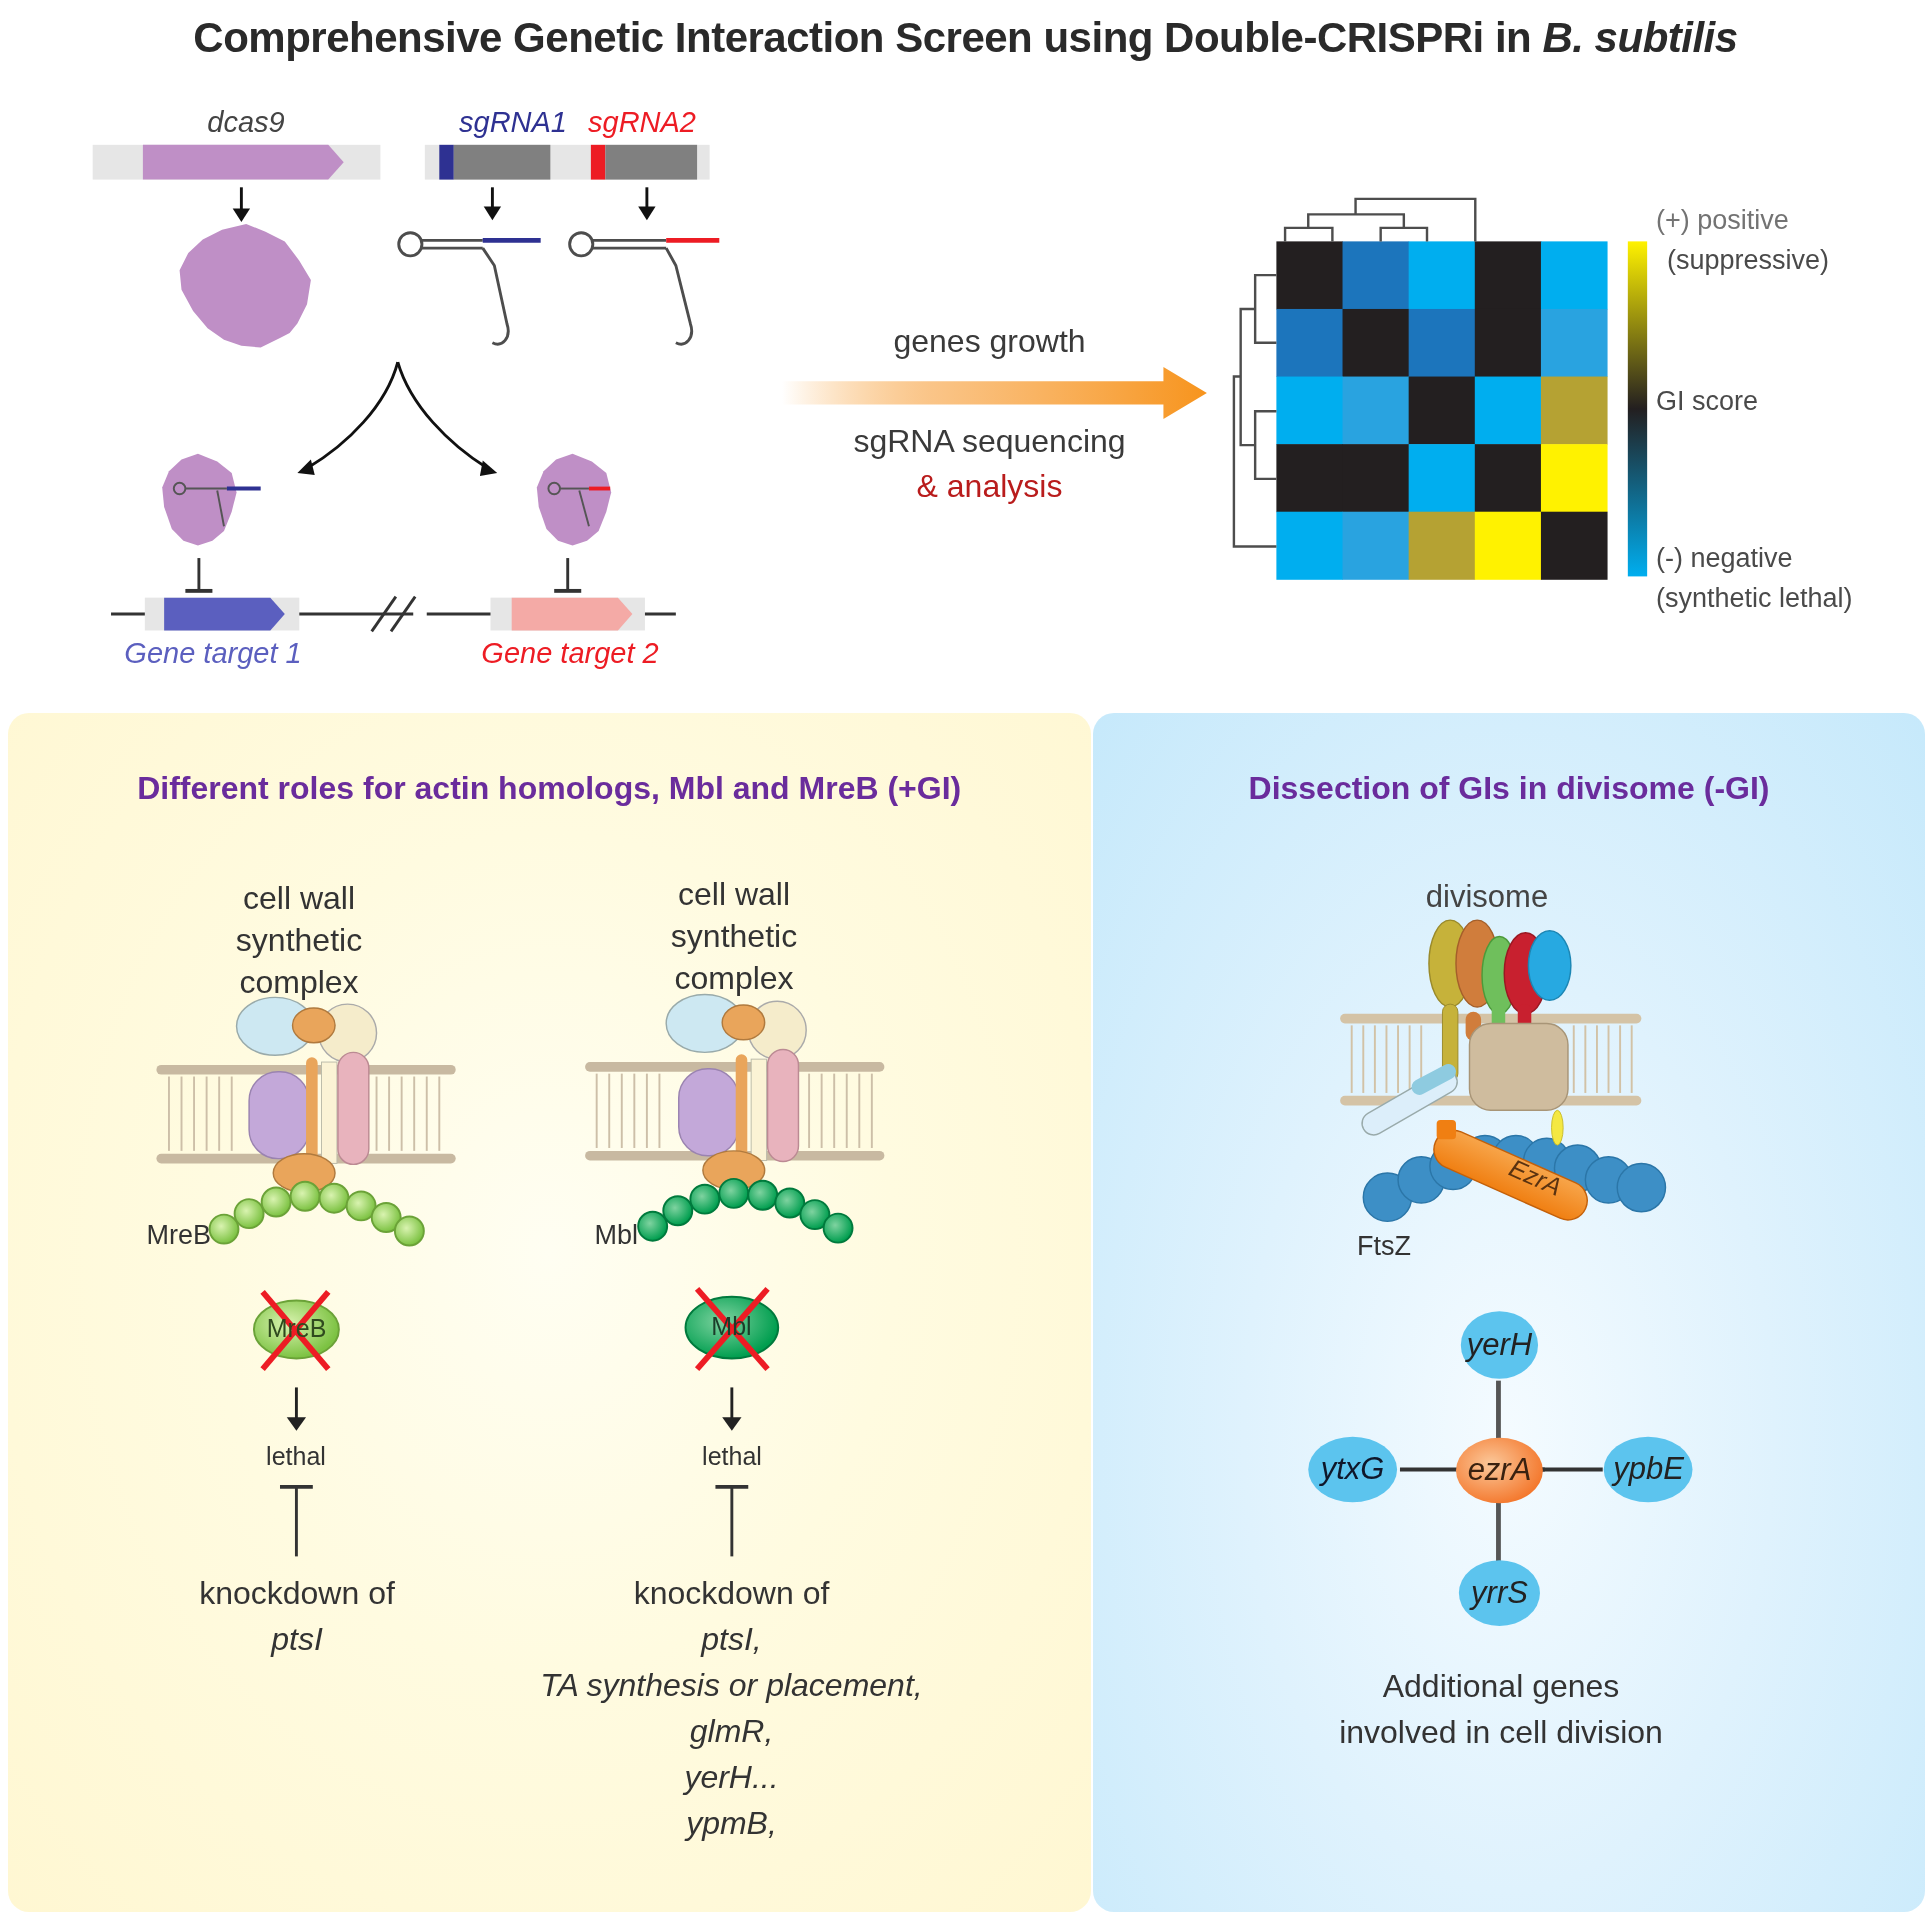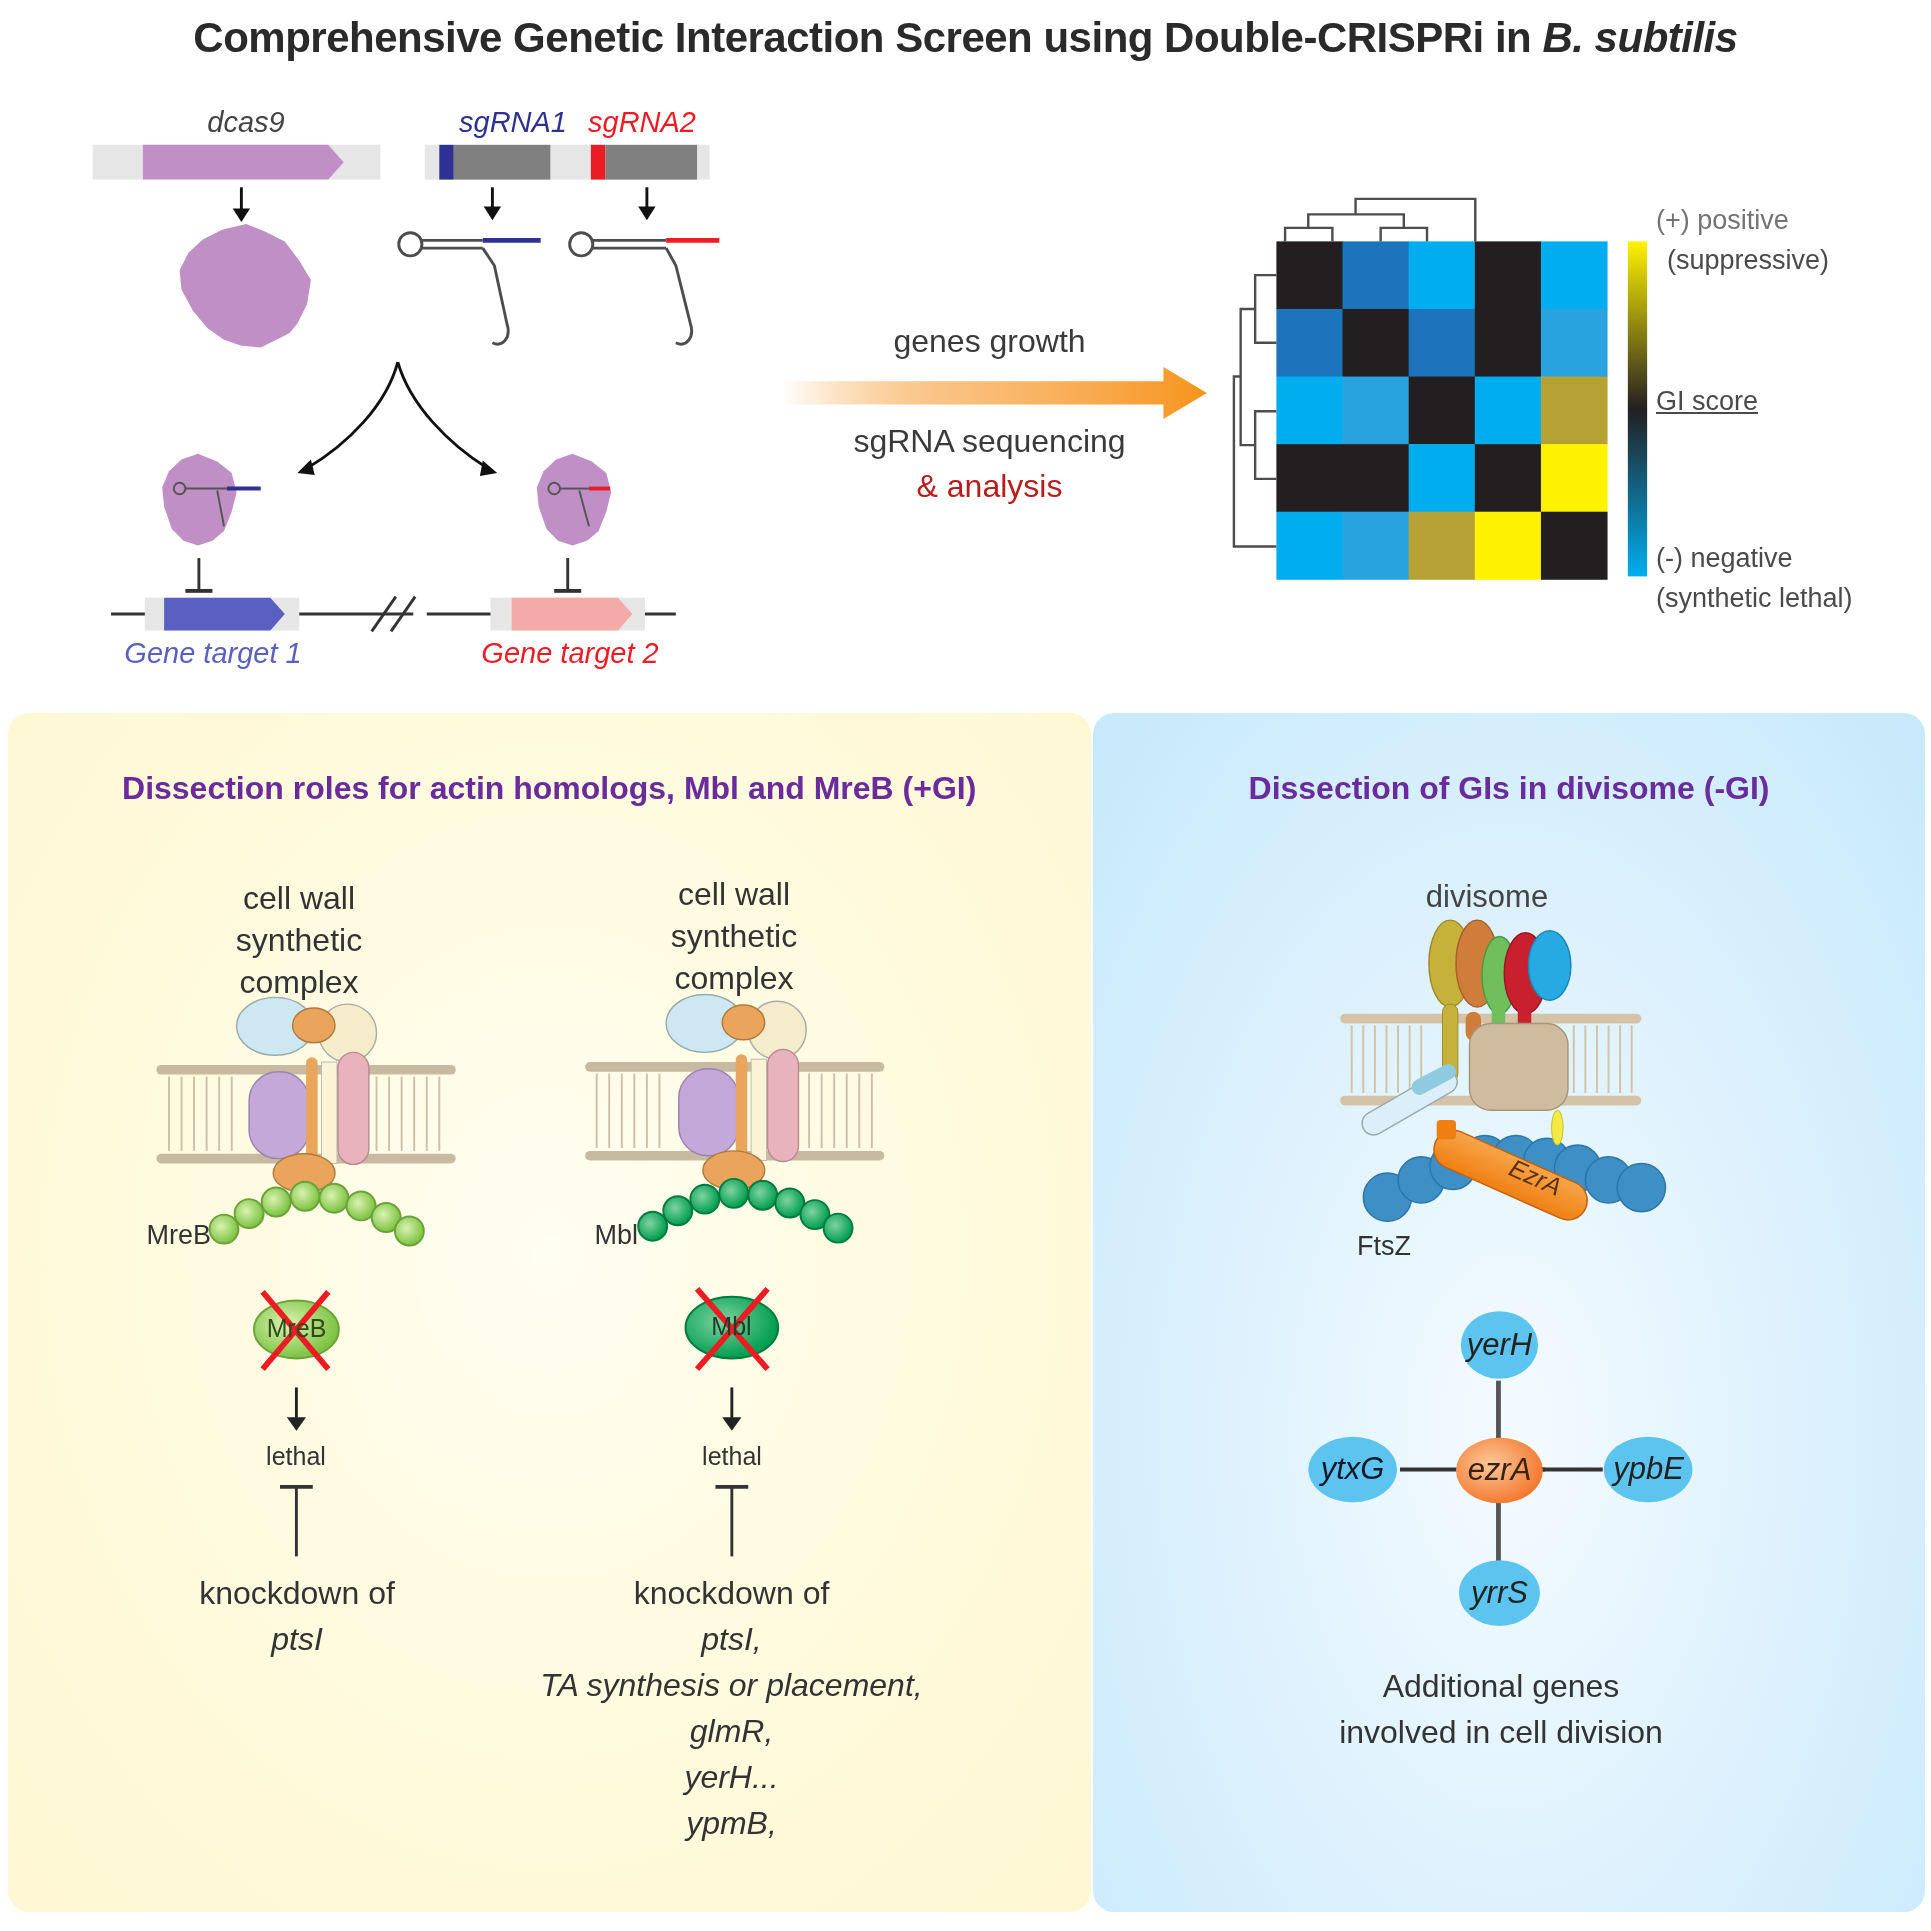--- a/index.html
+++ b/index.html
@@ -352,25 +352,25 @@
 <div class="lbl it" style="left:579px;top:106px;width:126px;font-size:29px;color:#ed1c24;">sgRNA2</div>
 <div class="lbl it" style="left:97px;top:637px;width:232px;font-size:29px;color:#5b5fbf;">Gene target 1</div>
 <div class="lbl it" style="left:454px;top:637px;width:232px;font-size:29px;color:#ed1c24;">Gene target 2</div>
 
 <div class="lbl" style="left:830px;top:323px;width:319px;font-size:32px;color:#3a3a3a;">genes growth</div>
 <div class="lbl" style="left:811px;top:423px;width:357px;font-size:32px;color:#3a3a3a;">sgRNA sequencing</div>
 <div class="lbl" style="left:811px;top:468px;width:357px;font-size:32px;color:#b91c1c;">&amp; analysis</div>
 
 <div class="lbl" style="left:1656px;top:205px;text-align:left;font-size:27px;color:#737373;">(+) positive</div>
 <div class="lbl" style="left:1656px;top:245px;text-align:left;font-size:27px;color:#4a4a4a;margin-left:11px;">(suppressive)</div>
-<div class="lbl" style="left:1656px;top:386px;text-align:left;font-size:27px;color:#4a4a4a;text-decoration:underline;">GI score</div>
+<div class="lbl" style="left:1656px;top:386px;text-align:left;font-size:27px;color:#4a4a4a;">GI score</div>
 <div class="lbl" style="left:1656px;top:543px;text-align:left;font-size:27px;color:#4a4a4a;">(-) negative</div>
 <div class="lbl" style="left:1656px;top:583px;text-align:left;font-size:27px;color:#4a4a4a;">(synthetic lethal)</div>
 
-<div class="lbl ptitle" style="left:7.7px;top:770px;width:1083px;">Dissection roles for actin homologs, Mbl and MreB (+GI)</div>
+<div class="lbl ptitle" style="left:7.7px;top:770px;width:1083px;">Different roles for actin homologs, Mbl and MreB (+GI)</div>
 
 <div class="lbl body-txt" style="left:193px;top:877px;width:212px;line-height:42px;">
   <div>cell wall</div>
   <div>synthetic</div>
   <div>complex</div>
 </div>
 <div class="lbl body-txt" style="left:628px;top:873px;width:212px;line-height:42px;">
   <div>cell wall</div>
   <div>synthetic</div>
   <div>complex</div>

